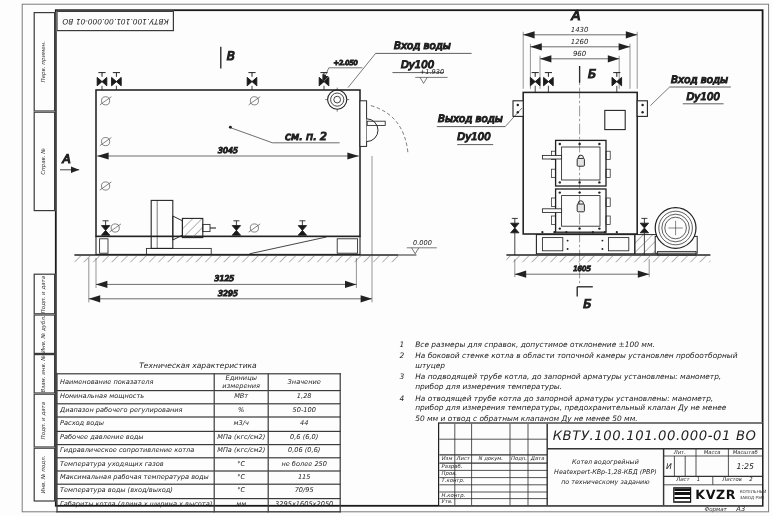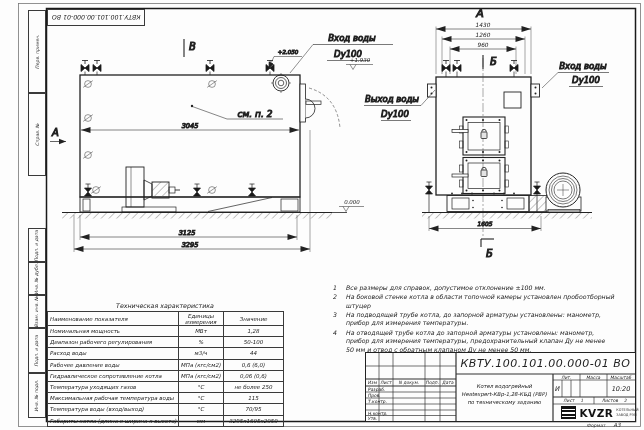--- a/index.html
+++ b/index.html
@@ -523,21 +523,21 @@
     <div class="abs" style="left:74px;top:26px;width:16px;height:7px;">Дата</div>
     <div class="abs left" style="left:0;top:33px;width:27px;height:6px;">Разраб.</div>
     <div class="abs left" style="left:0;top:39px;width:27px;height:6px;">Пров.</div>
     <div class="abs left" style="left:0;top:45px;width:27px;height:6px;">Т.контр.</div>
     <div class="abs left" style="left:0;top:57px;width:27px;height:6px;">Н.контр.</div>
     <div class="abs left" style="left:0;top:62.5px;width:27px;height:6px;">Утв.</div>
     <div class="abs" style="left:187px;top:21px;width:27px;height:6px;">Лит.</div>
     <div class="abs" style="left:214px;top:21px;width:27px;height:6px;">Масса</div>
     <div class="abs" style="left:241px;top:21px;width:28px;height:6px;">Масштаб</div>
     <div class="abs big" style="left:187px;top:27px;width:9px;height:17px;">И</div>
-    <div class="abs big" style="left:241px;top:27px;width:28px;height:17px;">10:20</div>
+    <div class="abs big" style="left:241px;top:27px;width:28px;height:17px;">1:25</div>
     <div class="abs" style="left:187px;top:44px;width:41px;height:7px;gap:6px;">
       <span>Лист</span>
         <span>1</span>
     </div>
     <div class="abs" style="left:228px;top:44px;width:41px;height:7px;gap:6px;">
       <span>Листов</span>
         <span>2</span>
     </div>
     <div class="abs" style="left:187px;top:51px;width:94px;height:17px;">
       <div class="logo-row">

